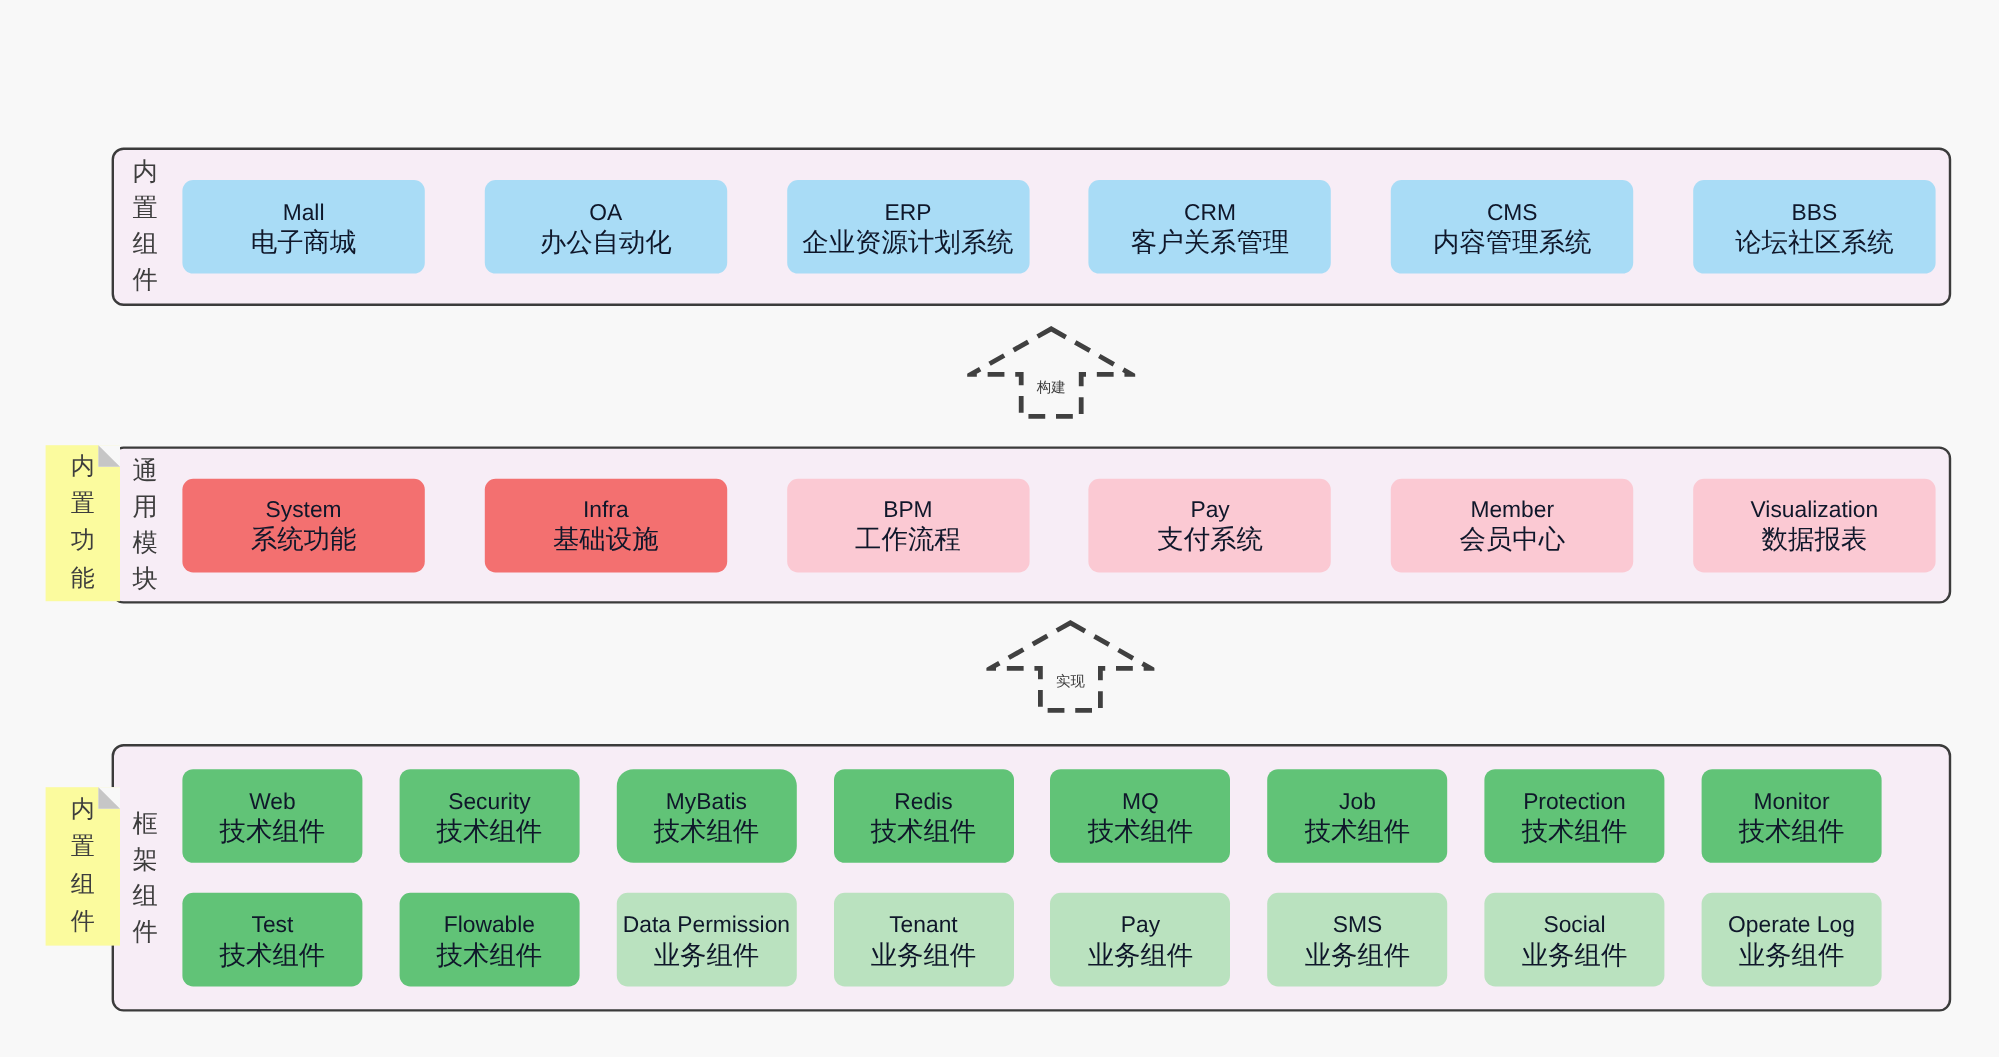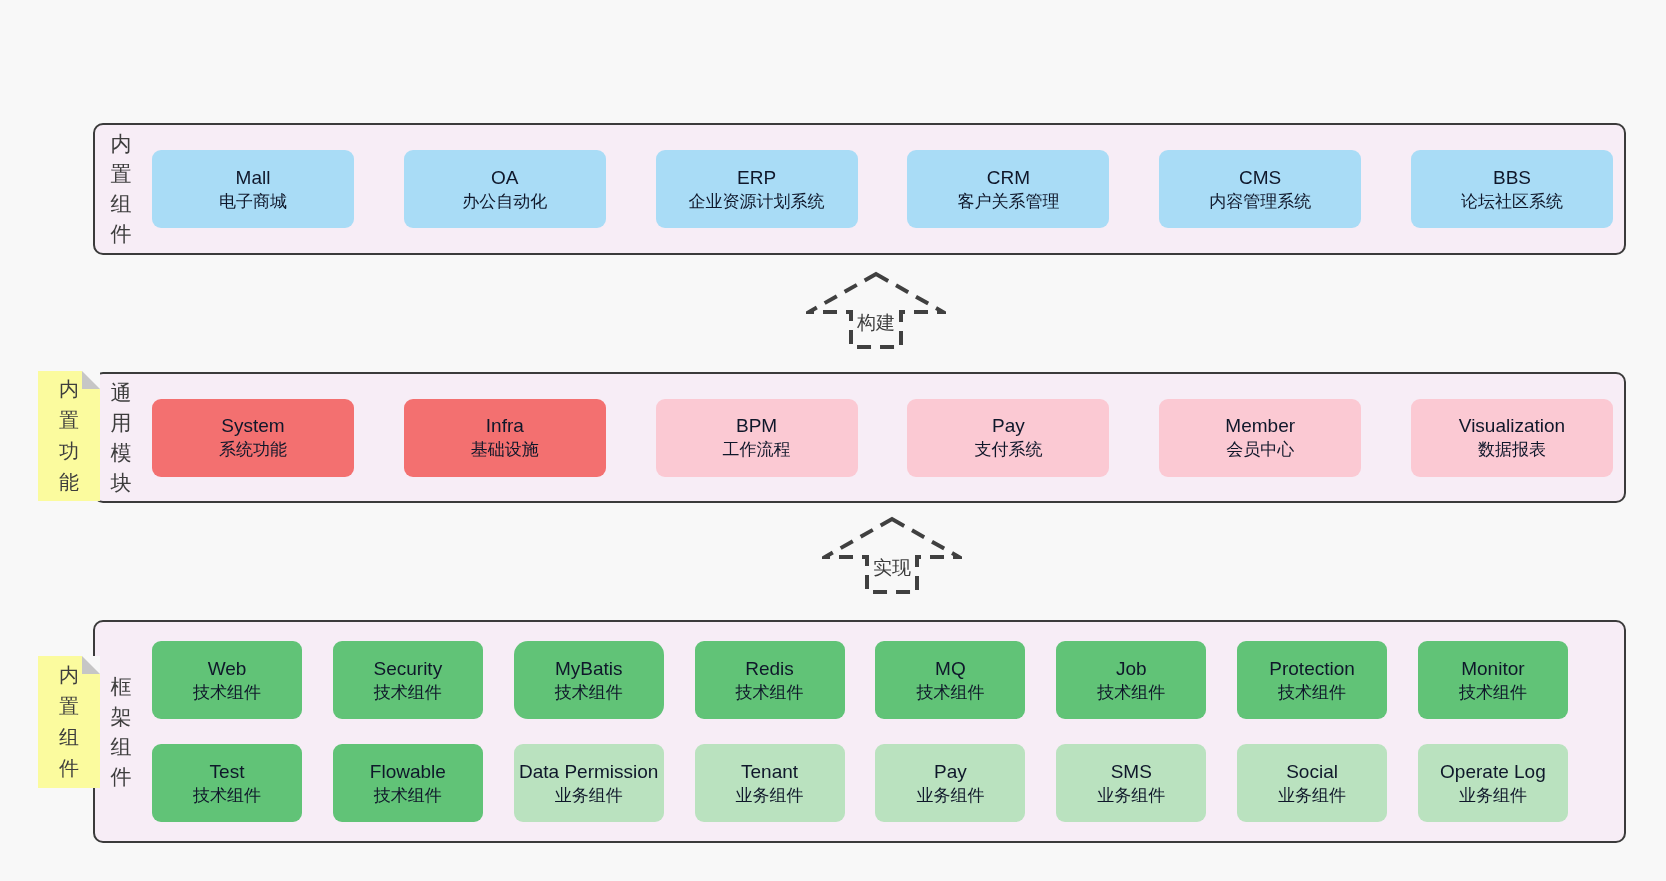--- a/index.html
+++ b/index.html
@@ -33,41 +33,41 @@
   .boxrow { width:100%; display:flex; justify-content:space-between; }
 
   .box {
     box-sizing:border-box; border-radius:9px;
     display:flex; flex-direction:column; align-items:center; justify-content:center;
     text-align:center; color:#0f172a;
   }
   .box-w { width:202px; height:78px; }
   .box-n { width:150px; height:78px; }
   .box .en { font-size:19px; line-height:25px; }
-  .box .zh { font-size:17px; line-height:24px; }
+  .box .zh { font-size:22px; line-height:24px; }
 
   .sticky {
     position:absolute; left:38px; width:62px; z-index:2;
     background:#fbfb9e; display:flex; align-items:center; justify-content:center;
   }
   #sticky-features   { top:371px; height:130px; }
   #sticky-components { top:656px; height:132px; }
   .sticky .vtext { font-size:20px; line-height:31px; width:24px; }
   .fold {
     position:absolute; top:0; right:0; width:0; height:0;
     border-top:18px solid #f8f8f8; border-left:18px solid #c6c6c6;
   }
 
   .arrow { position:absolute; width:140px; height:79px; }
   #arrow-build     { left:806px; top:271px; }
   #arrow-implement { left:822px; top:516px; }
   .arrow svg { display:block; width:140px; height:79px; }
   .arrow-label {
     position:absolute; left:50%; top:40px; transform:translateX(-50%);
-    background:#f8f8f8; padding:0 4px; font-size:19px; line-height:24px;
+    background:#f8f8f8; padding:0 4px; font-size:12px; line-height:24px;
     color:#3d3d3d; white-space:nowrap;
   }
 </style>
 </head>
 <body>
 
 <div class="canvas">
 
   <div class="layer" id="layer-business" style="background-color: rgb(247, 237, 246);">
     <div class="layer-label">

